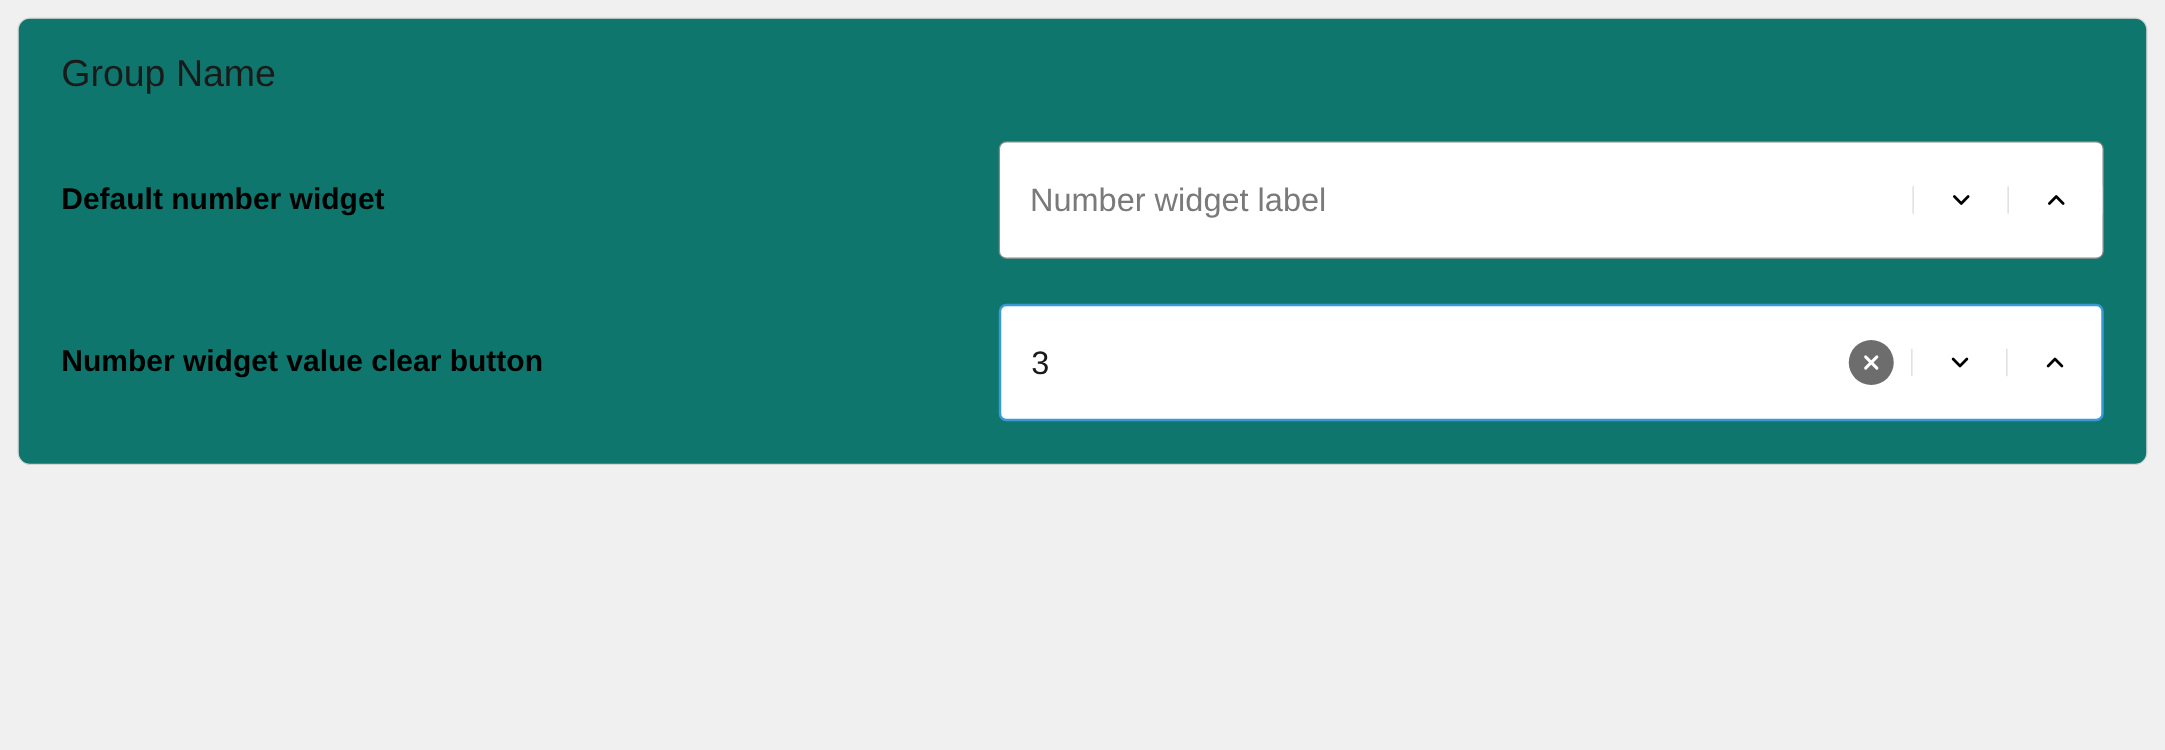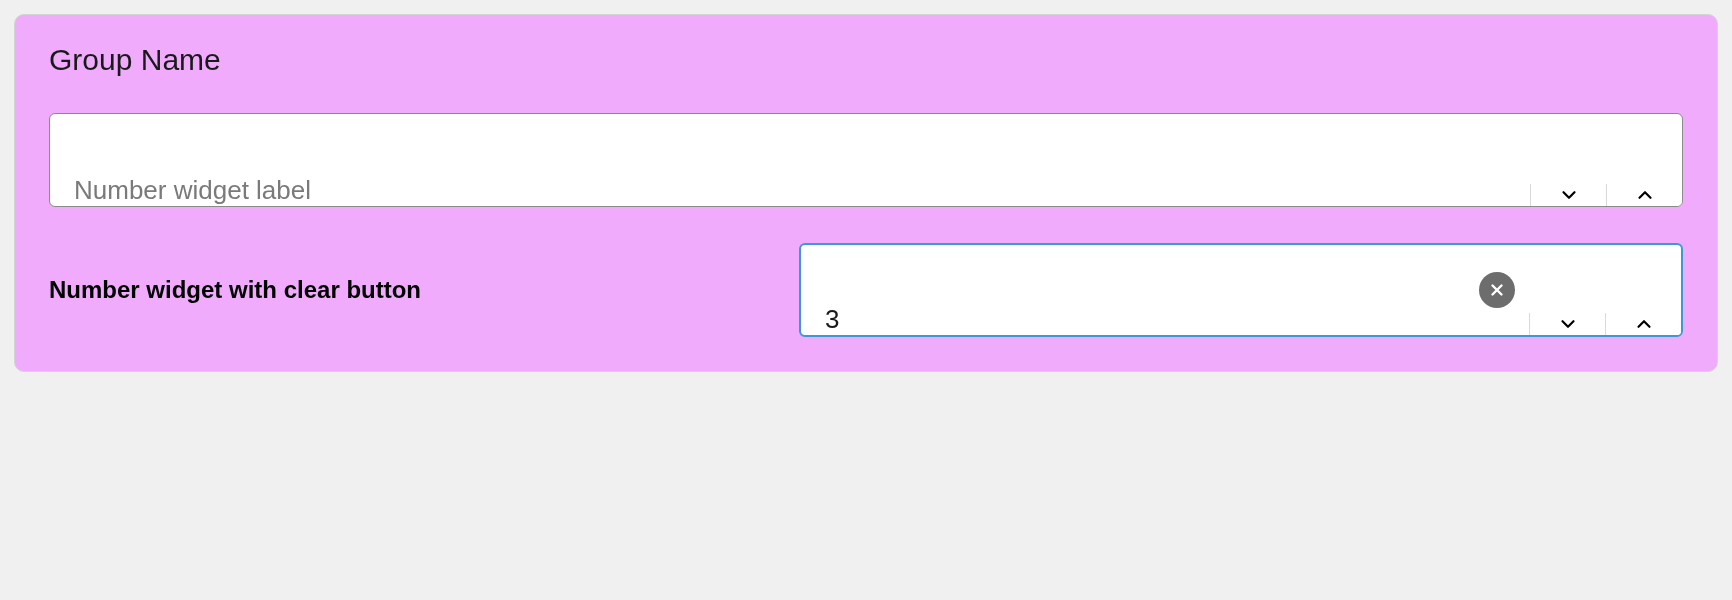--- a/index.html
+++ b/index.html
@@ -4,21 +4,21 @@
   <style>
     * { box-sizing: border-box; margin: 0; padding: 0; }
     body {
       font-family: -apple-system, BlinkMacSystemFont, "Segoe UI", Helvetica, Arial, sans-serif;
       background: #f0f0f0;
       padding: 14px;
       font-size: 24px;
       color: #1a1a1a;
     }
     .panel {
-      background: #f0abfc;
+      background: #0f766e;
       border: 1px solid #d4d4d4;
       border-radius: 10px;
       padding: 28px 34px 34px 34px;
     }
     .group-title {
       font-size: 30px;
       font-weight: 400;
       color: #1a1a1a;
       margin-bottom: 36px;
     }
@@ -31,21 +31,21 @@
     .row:last-child { margin-bottom: 0; }
     .row-label {
       flex: 0 0 730px;
       font-weight: 700;
       font-size: 24px;
       color: #000;
     }
     .number-widget {
       flex: 1;
       display: flex;
-      align-items: flex-end;
+      align-items: center;
       border: 1px solid #8a8a8a;
       border-radius: 6px;
       height: 94px;
       background: #fff;
       overflow: hidden;
     }
     .number-widget.focused {
       border: 2px solid #3b99d8;
     }
     .nw-input {
@@ -91,20 +91,21 @@
     }
     .nw-step svg { display: block; }
   </style>
 </head>
 <body>
 
 <div class="panel">
   <h2 class="group-title">Group Name</h2>
 
   <div class="row">
+    <div class="row-label">Default number widget</div>
     <div class="number-widget">
       <input class="nw-input" type="text" placeholder="Number widget label" style="">
       <div class="nw-stepper">
         <div class="nw-step">
           <span>
             <svg width="22" height="22" viewBox="0 0 24 24" fill="none" stroke="#000" stroke-width="2.4" stroke-linecap="round" stroke-linejoin="round">
                 <polyline points="6 9 12 15 18 9"></polyline>
               </svg>
           </span>
         </div>
@@ -114,21 +115,21 @@
                 <polyline points="6 15 12 9 18 15"></polyline>
               </svg>
           </span>
         </div>
       </div>
     </div>
   </div>
 
 
   <div class="row">
-    <div class="row-label">Number widget with clear button</div>
+    <div class="row-label">Number widget value clear button</div>
     <div class="number-widget focused">
       <input class="nw-input" type="text" value="3" style="">
       <div class="nw-clear">
         <span>
           <svg width="18" height="18" viewBox="0 0 24 24" fill="none" stroke="#fff" stroke-width="3.2" stroke-linecap="round">
               <line x1="6" y1="6" x2="18" y2="18"></line>
               <line x1="18" y1="6" x2="6" y2="18"></line>
             </svg>
         </span>
       </div>

